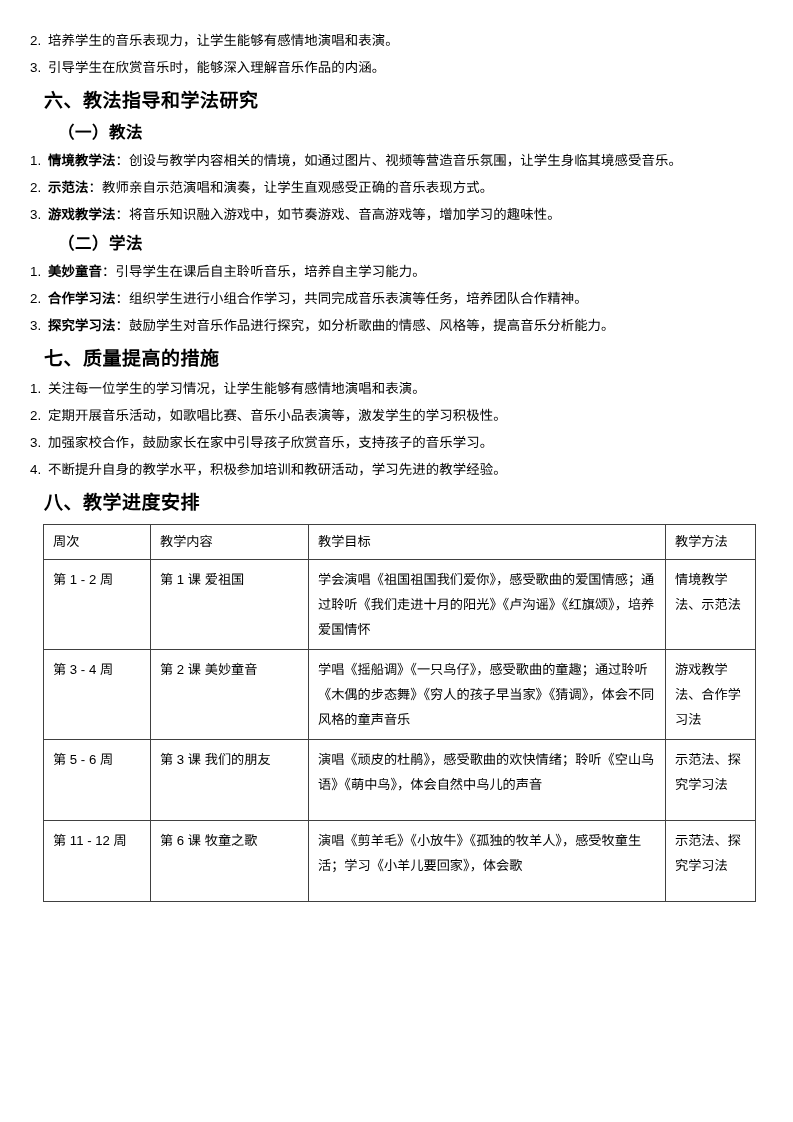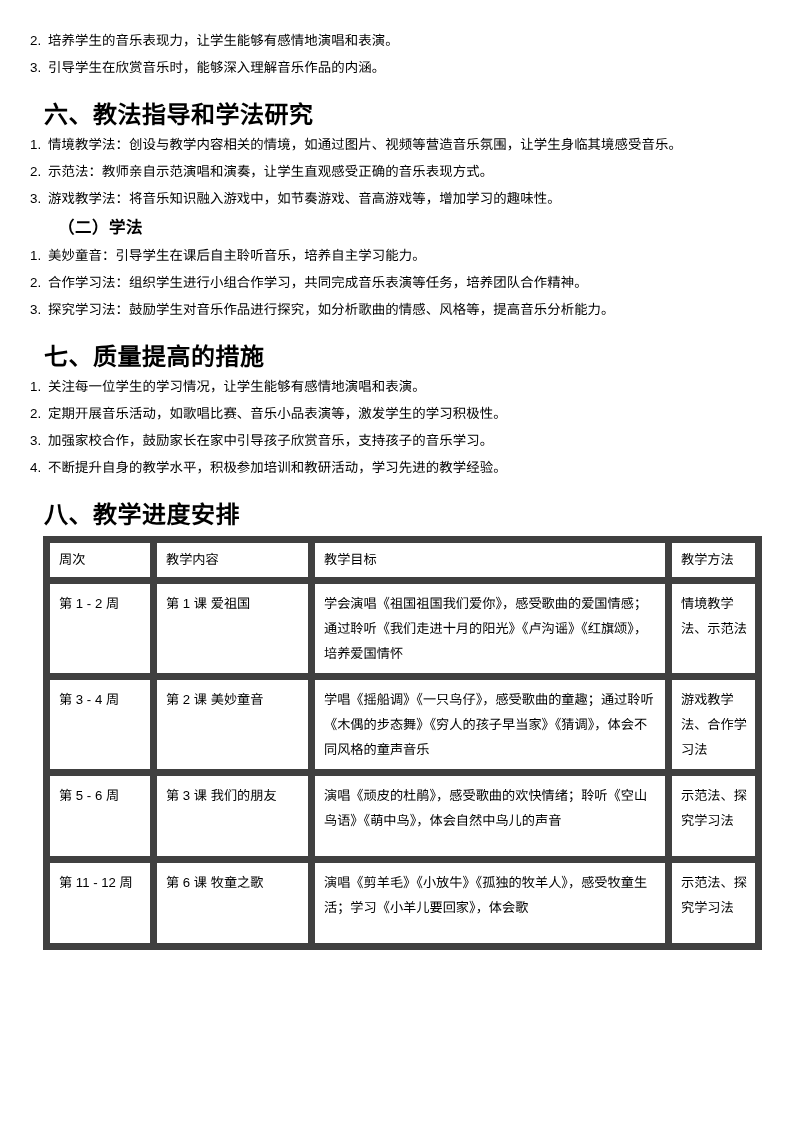--- a/index.html
+++ b/index.html
@@ -40,52 +40,52 @@
     letter-spacing: 0.1px;
   }
   ol.doc-list > li .num {
     position: absolute;
     left: 0;
     top: 0;
     font-size: 13.4px;
     font-family: "Liberation Sans", sans-serif;
   }
   ol.doc-list > li .lbl {
-    font-weight: normal;
+    font-weight: bold;
   }
 
   .list-top { margin-bottom: 4px; }
   .list-tight > li { margin-bottom: 5px; }
 
   
   h2.h-major {
-    font-size: 24px;
+    font-size: 19px;
     font-weight: bold;
-    margin: 24px 0 6px 16px;
+    margin: 10px 0 6px 16px;
     letter-spacing: 0.5px;
     line-height: 26px;
   }
   h3.h-minor {
     font-size: 16.5px;
     font-weight: bold;
     margin: 6px 0 6px 30px;
     letter-spacing: 0.5px;
     line-height: 24px;
   }
 
   
   table.schedule {
     border-collapse: collapse;
     width: 712px;
     margin: 8px 0 0 15px;
     table-layout: fixed;
   }
   table.schedule th,
   table.schedule td {
-    border: 7px solid #404040;
+    border: 1px solid #404040;
     vertical-align: top;
     padding: 7px 8px 7px 9px;
     font-size: 13.2px;
     line-height: 25px;
     font-weight: normal;
     text-align: left;
   }
   table.schedule thead th {
     height: 22px;
     line-height: 21px;
@@ -109,20 +109,21 @@
     <li>
       <span class="num">2.</span><span>培养学生的音乐表现力，让学生能够有感情地演唱和表演。</span>
     </li>
     <li>
       <span class="num">3.</span><span>引导学生在欣赏音乐时，能够深入理解音乐作品的内涵。</span>
     </li>
   </ol>
 
   <h2 class="h-major">六、教法指导和学法研究</h2>
 
+  <h3 class="h-minor">（一）教法</h3>
   <ol class="doc-list list-tight">
     <li>
       <span class="num">1.</span><span class="lbl">情境教学法</span><span>：创设与教学内容相关的情境，如通过图片、视频等营造音乐氛围，让学生身临其境感受音乐。</span>
     </li>
     <li>
       <span class="num">2.</span><span class="lbl">示范法</span><span>：教师亲自示范演唱和演奏，让学生直观感受正确的音乐表现方式。</span>
     </li>
     <li>
       <span class="num">3.</span><span class="lbl">游戏教学法</span><span>：将音乐知识融入游戏中，如节奏游戏、音高游戏等，增加学习的趣味性。</span>
     </li>

